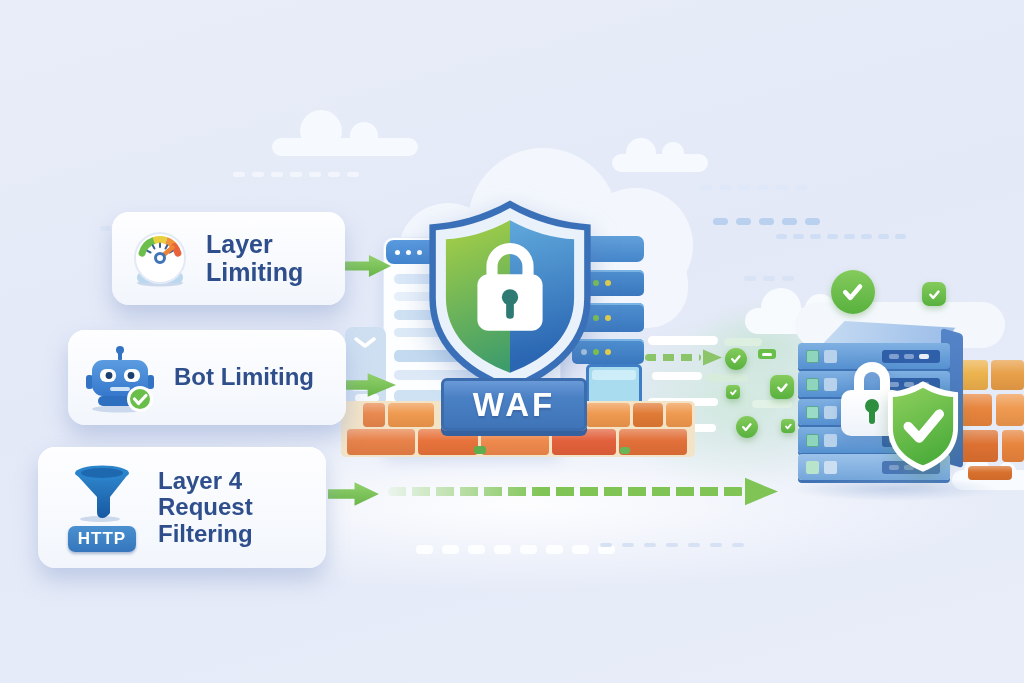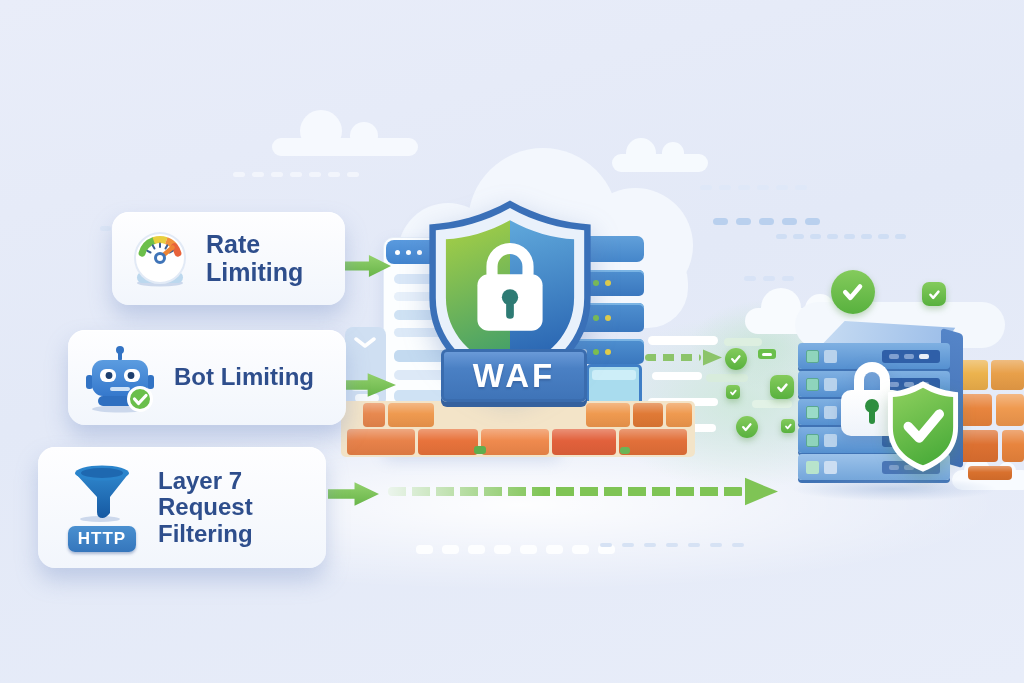--- a/index.html
+++ b/index.html
@@ -32,21 +32,21 @@
   .card .lbl{font-weight:700;color:#2e4e8c;font-size:24px;line-height:1.1;margin-left:14px;}
   .srow{position:absolute;left:6px;width:152px;height:26px;border-radius:4px;
     background:linear-gradient(180deg,#7fb0e2,#5590d0);box-shadow:0 3px 0 #3f72b4;}
   .srow .sq{position:absolute;top:7px;width:13px;height:13px;border-radius:2px;}
   .srow .slot{position:absolute;right:10px;top:7px;width:58px;height:13px;border-radius:3px;background:#2f5fa8;
     display:flex;align-items:center;gap:5px;padding-left:7px;}
   .srow .slot i{display:block;width:10px;height:5px;border-radius:2px;background:#7f9fd0;}
   .http-badge{display:inline-block;background:linear-gradient(180deg,#4a90d0,#3576bc);color:#fff;
     font-weight:700;font-size:17px;letter-spacing:1px;padding:3px 10px;border-radius:7px;
     box-shadow:0 2px 3px rgba(60,90,150,.4);}
-  .waf-banner{position:absolute;left:441px;top:349px;width:146px;height:53px;z-index:5;
+  .waf-banner{position:absolute;left:441px;top:378px;width:146px;height:53px;z-index:5;
     background:linear-gradient(180deg,#6a9ad8 0%,#4a80c4 35%,#3f74b8 100%);
     border:3px solid #3a6cae;border-radius:6px;box-shadow:0 5px 0 #35619e;
     display:flex;align-items:center;justify-content:center;}
   .waf-banner span{color:#fff;font-weight:700;font-size:33px;letter-spacing:3px;
     text-shadow:0 2px 2px rgba(40,70,120,.35);}
   .app-label{position:absolute;left:762px;top:492px;width:256px;text-align:center;z-index:6;
     font-weight:700;font-size:23px;color:#3a5f94;letter-spacing:.5px;}
 </style>
 </head>
 <body>
@@ -401,21 +401,21 @@
       <g stroke="#3a5f94" stroke-width="2" stroke-linecap="round">
         <line x1="22.5" y1="22.5" x2="19.4" y2="20.8"></line>
           <line x1="26.5" y1="18.5" x2="24.8" y2="15.4"></line>
         <line x1="32" y1="17" x2="32" y2="13.5"></line>
           <line x1="37.5" y1="18.5" x2="39.2" y2="15.4"></line>
         <line x1="41.5" y1="22.5" x2="44.6" y2="20.8"></line>
       </g>
       <line x1="32" y1="28" x2="44.5" y2="17.5" stroke="#ee8434" stroke-width="4.5" stroke-linecap="round"></line>
       <circle cx="32" cy="28" r="4.5" fill="#fff" stroke="#3f74b8" stroke-width="3"></circle>
     </svg>
-    <div class="lbl" style="max-width:130px;font-size:25px;">Rate Limiting</div>
+    <div class="lbl" style="max-width:130px;font-size:25px;">Layer Limiting</div>
   </div>
 
   <div class="card" style="left:68px;top:330px;width:278px;height:95px;">
     <svg width="76" height="70" viewBox="0 0 76 70" style="flex:none;">
       <defs>
           <linearGradient id="rg" x1="0" y1="0" x2="0" y2="1">
             <stop offset="0" stop-color="#5b9ce0"></stop>
             <stop offset="1" stop-color="#3578cc"></stop>
           </linearGradient>
         </defs>
@@ -446,16 +446,16 @@
               <stop offset="1" stop-color="#1659a2"></stop>
             </linearGradient>
           </defs>
         <ellipse cx="31" cy="55" rx="20" ry="3" fill="#ccd8ec"></ellipse>
         <path d="M6 9 H60 L41 33 V49 Q37 54 33.5 54 Q28 54 28 48 V33 Z" fill="url(#fg)"></path>
         <ellipse cx="33" cy="9" rx="27" ry="7.5" fill="#2a84cc"></ellipse>
         <ellipse cx="33" cy="9" rx="21" ry="5" fill="#1e68b0"></ellipse>
       </svg>
       <span class="http-badge">HTTP</span>
     </div>
-    <div class="lbl" style="max-width:150px;margin-left:8px;">Layer 7 Request Filtering</div>
+    <div class="lbl" style="max-width:150px;margin-left:8px;">Layer 4 Request Filtering</div>
   </div>
 
 </div>
 
 </body></html>

